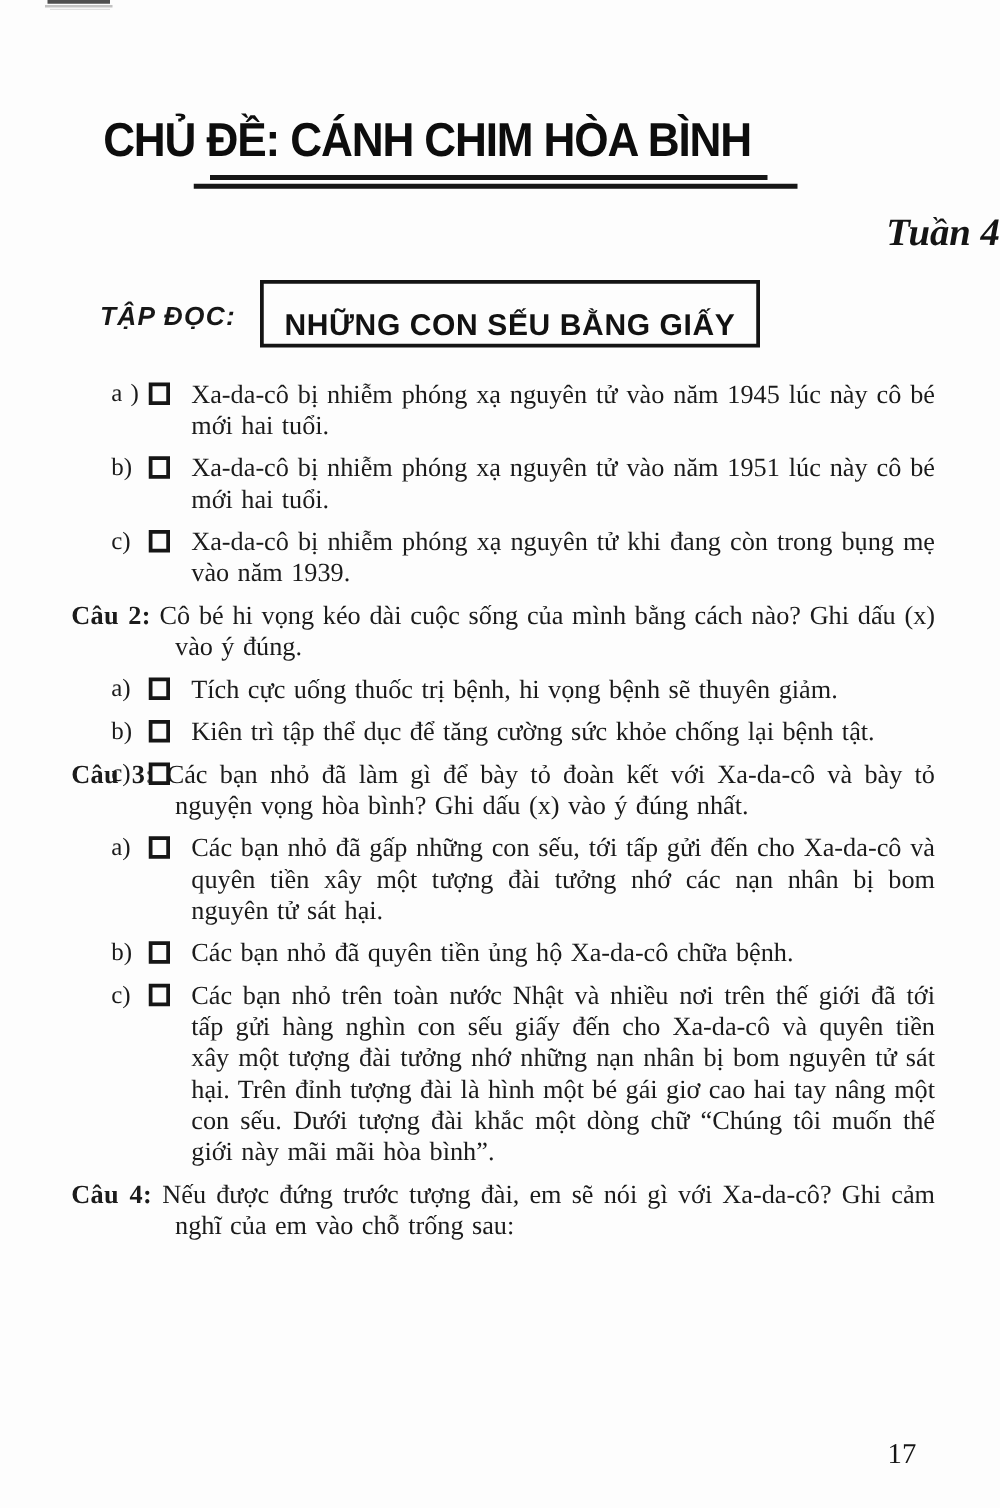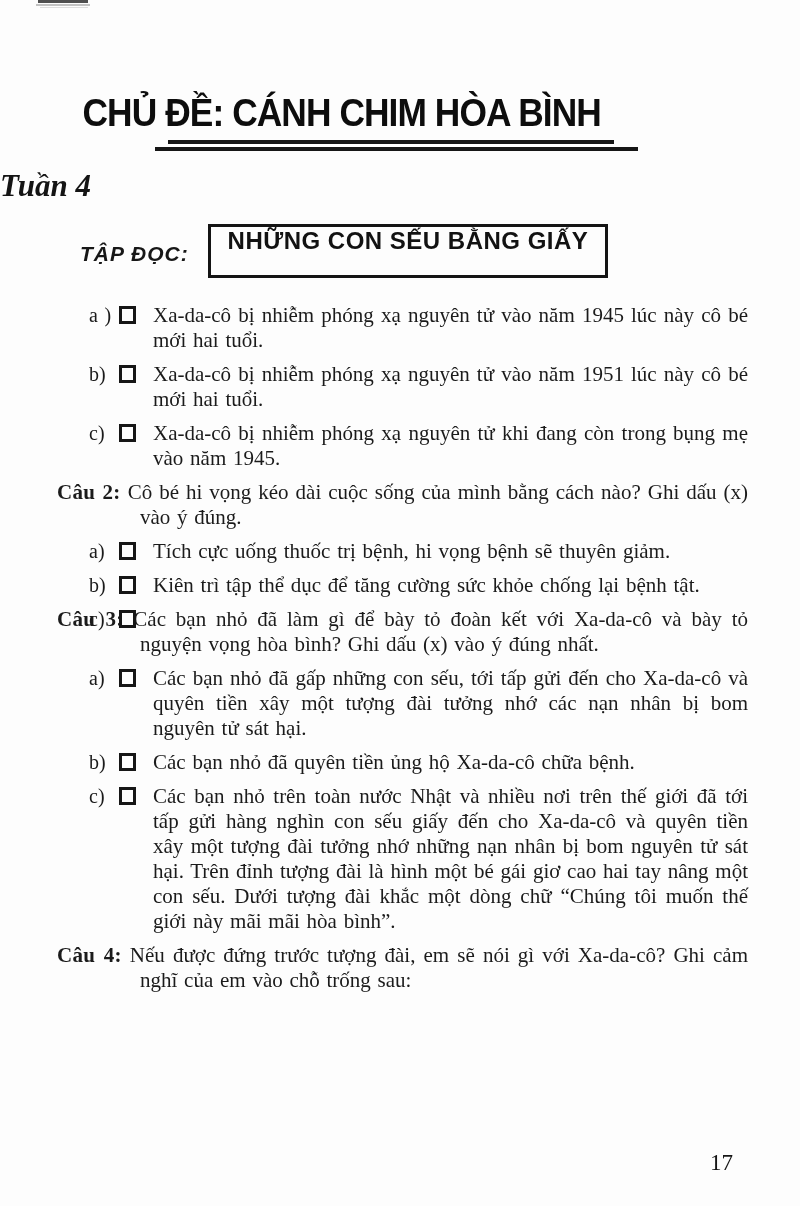--- a/index.html
+++ b/index.html
@@ -29,40 +29,40 @@
     font-size: 38px;
     letter-spacing: -1px;
     color: #0d0d0d;
     transform: scaleX(0.93);
     white-space: nowrap;
   }
   .title-underline-1 { position: absolute; left: 168px; top: 140px; width: 446px; height: 4px; background: #161616; }
   .title-underline-2 { position: absolute; left: 155px; top: 147px; width: 483px; height: 4px; background: #161616; }
 
   
-  .week-wrap { position: absolute; top: 168px; left: 0; width: 800px; text-align: left; }
+  .week-wrap { position: absolute; top: 168px; left: 0; width: 800px; text-align: right; }
   .week {
     font-family: "Liberation Serif", "DejaVu Serif", serif;
     font-weight: bold; font-style: italic;
     font-size: 31px; color: #141414;
   }
 
   
   .section-label {
     position: absolute; left: 80px; top: 242px;
     font-family: "Liberation Sans", "DejaVu Sans", sans-serif;
     font-weight: bold; font-style: italic;
     font-size: 21px; letter-spacing: 1px; color: #171717;
     white-space: nowrap;
   }
   .lesson-box {
     position: absolute; left: 208px; top: 224px;
     width: 394px; height: 48px;
     border: 3px solid #141414;
-    display: flex; align-items: flex-start; justify-content: center;
+    display: flex; align-items: flex-end; justify-content: center;
     background: #fdfdfd;
   }
   .lesson-title {
     font-family: "Liberation Sans", "DejaVu Sans", sans-serif;
     font-weight: bold; font-size: 24px; letter-spacing: 0.5px;
     color: #121212; white-space: nowrap;
   }
 
   
   #questions {
@@ -119,21 +119,21 @@
 
 <div class="section-label">TẬP ĐỌC:</div>
 <div class="lesson-box">
   <span class="lesson-title">NHỮNG CON SẾU BẰNG GIẤY</span>
 </div>
 
 <div id="questions">
     <div class="question-block">
       <div class="option"><span class="opt-letter">a )</span><span class="checkbox"></span><span class="opt-text">Xa-da-cô bị nhiễm phóng xạ nguyên tử vào năm 1945 lúc này cô bé mới hai tuổi.</span></div>
       <div class="option"><span class="opt-letter">b)</span><span class="checkbox"></span><span class="opt-text">Xa-da-cô bị nhiễm phóng xạ nguyên tử vào năm 1951 lúc này cô bé mới hai tuổi.</span></div>
-      <div class="option"><span class="opt-letter">c)</span><span class="checkbox"></span><span class="opt-text">Xa-da-cô bị nhiễm phóng xạ nguyên tử khi đang còn trong bụng mẹ vào năm 1945.</span></div>
+      <div class="option"><span class="opt-letter">c)</span><span class="checkbox"></span><span class="opt-text">Xa-da-cô bị nhiễm phóng xạ nguyên tử khi đang còn trong bụng mẹ vào năm 1939.</span></div>
     </div>
     <div class="question-block">
       <p class="q-text"><span class="q-label">Câu 2:</span> <span>Cô bé hi vọng kéo dài cuộc sống của mình bằng cách nào? Ghi dấu (x) vào ý đúng.</span></p>
       <div class="option"><span class="opt-letter">a)</span><span class="checkbox"></span><span class="opt-text">Tích cực uống thuốc trị bệnh, hi vọng bệnh sẽ thuyên giảm.</span></div>
       <div class="option"><span class="opt-letter">b)</span><span class="checkbox"></span><span class="opt-text">Kiên trì tập thể dục để tăng cường sức khỏe chống lại bệnh tật.</span></div>
       <div class="option"><span class="opt-letter">c)</span><span class="checkbox"></span></div>
     </div>
     <div class="question-block">
       <p class="q-text"><span class="q-label">Câu 3:</span> <span>Các bạn nhỏ đã làm gì để bày tỏ đoàn kết với Xa-da-cô và bày tỏ nguyện vọng hòa bình? Ghi dấu (x) vào ý đúng nhất.</span></p>
       <div class="option"><span class="opt-letter">a)</span><span class="checkbox"></span><span class="opt-text">Các bạn nhỏ đã gấp những con sếu, tới tấp gửi đến cho Xa-da-cô và quyên tiền xây một tượng đài tưởng nhớ các nạn nhân bị bom nguyên tử sát hại.</span></div>

